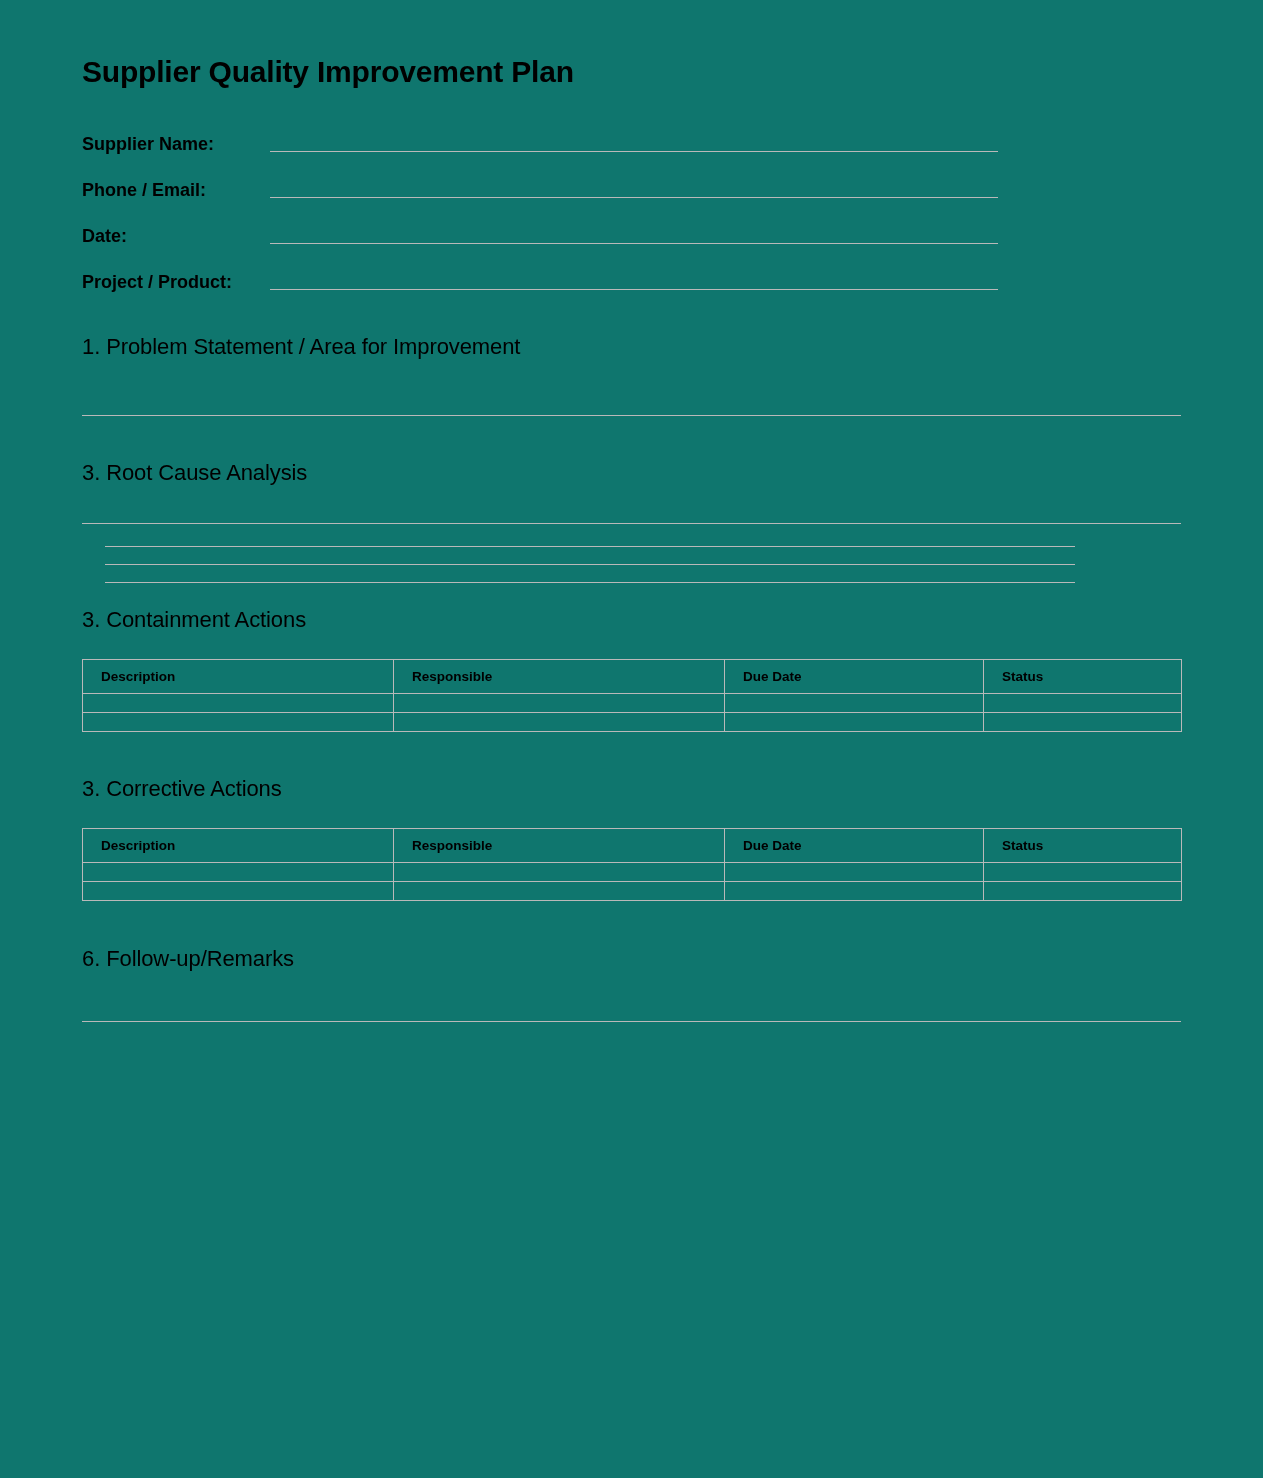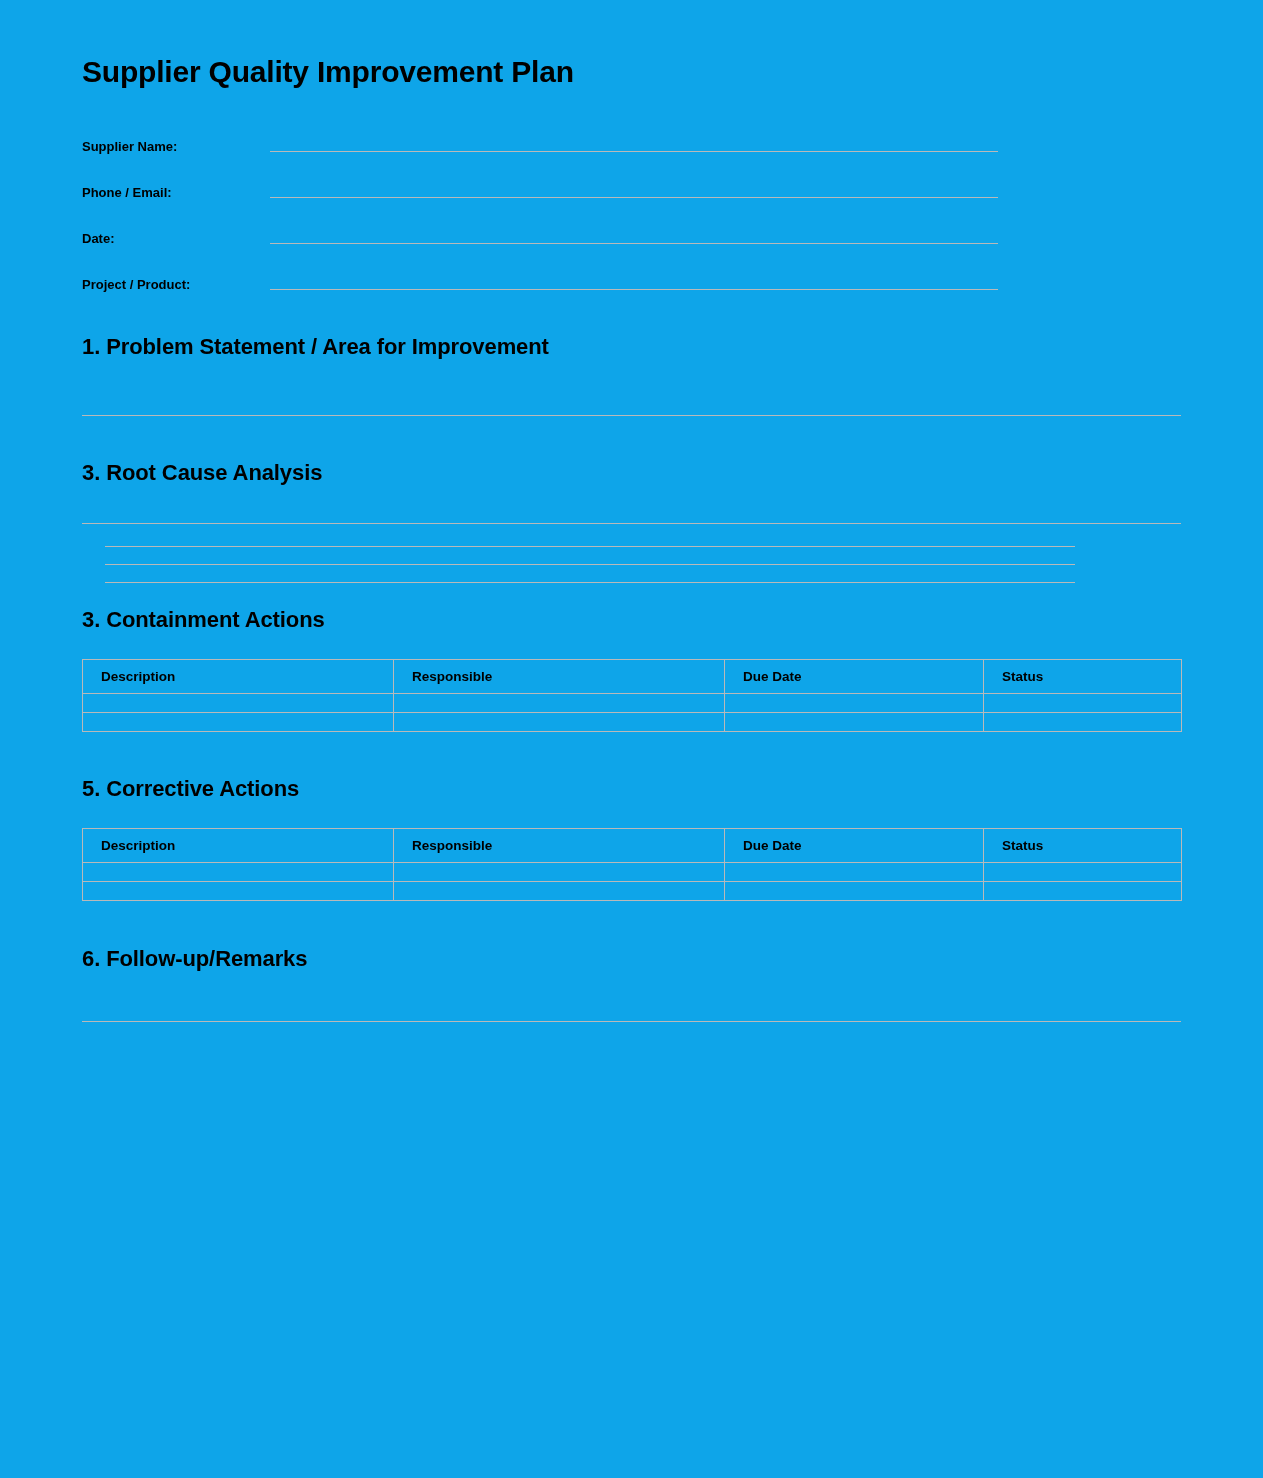--- a/index.html
+++ b/index.html
@@ -11,21 +11,21 @@
     width: 1263px;
     height: 1478px;
     font-family: "Liberation Sans", sans-serif;
     color: #000000;
     -webkit-font-smoothing: antialiased;
   }
   .page {
     position: relative;
     width: 1263px;
     height: 1478px;
-    background: #0ea5e9;
+    background: #0f766e;
     box-sizing: border-box;
     padding: 0 82px;
   }
   .doc-title {
     margin: 0;
     padding-top: 55px;
     font-size: 30px;
     font-weight: bold;
     letter-spacing: -0.2px;
     line-height: 1.1;
@@ -37,42 +37,42 @@
     margin-top: 22px;
   }
   .meta-row {
     display: flex;
     align-items: flex-end;
     height: 46px;
   }
   .meta-label {
     width: 188px;
     flex: 0 0 188px;
-    font-size: 13px;
+    font-size: 18px;
     font-weight: bold;
     line-height: 1;
     padding-bottom: 3px;
     color: #000;
   }
   .meta-line {
     flex: 0 0 728px;
     width: 728px;
     height: 1px;
     background: #b9b9b9;
     margin-bottom: 4px;
   }
 
   
   .section {
     margin: 0;
   }
   .section-title {
     margin: 0;
     font-size: 22px;
-    font-weight: bold;
+    font-weight: normal;
     line-height: 1.15;
     letter-spacing: -0.1px;
     color: #000;
   }
   .sec1 { margin-top: 40px; }
   .sec2 { margin-top: 44px; }
   .sec3 { margin-top: 24px; }
   .sec4 { margin-top: 44px; }
   .sec5 { margin-top: 43px; }
   .sec6 { margin-top: 45px; }
@@ -205,21 +205,21 @@
           <td></td>
           <td></td>
           <td></td>
           <td></td>
         </tr>
       </tbody>
     </table>
   </div>
 
   <div class="section sec4">
-    <h2 class="section-title">5. Corrective Actions</h2>
+    <h2 class="section-title">3. Corrective Actions</h2>
 
     <table class="action-table">
       <colgroup>
         <col class="c-desc">
           <col class="c-resp">
           <col class="c-due">
           <col class="c-status">
       </colgroup>
       <thead>
         <tr>

